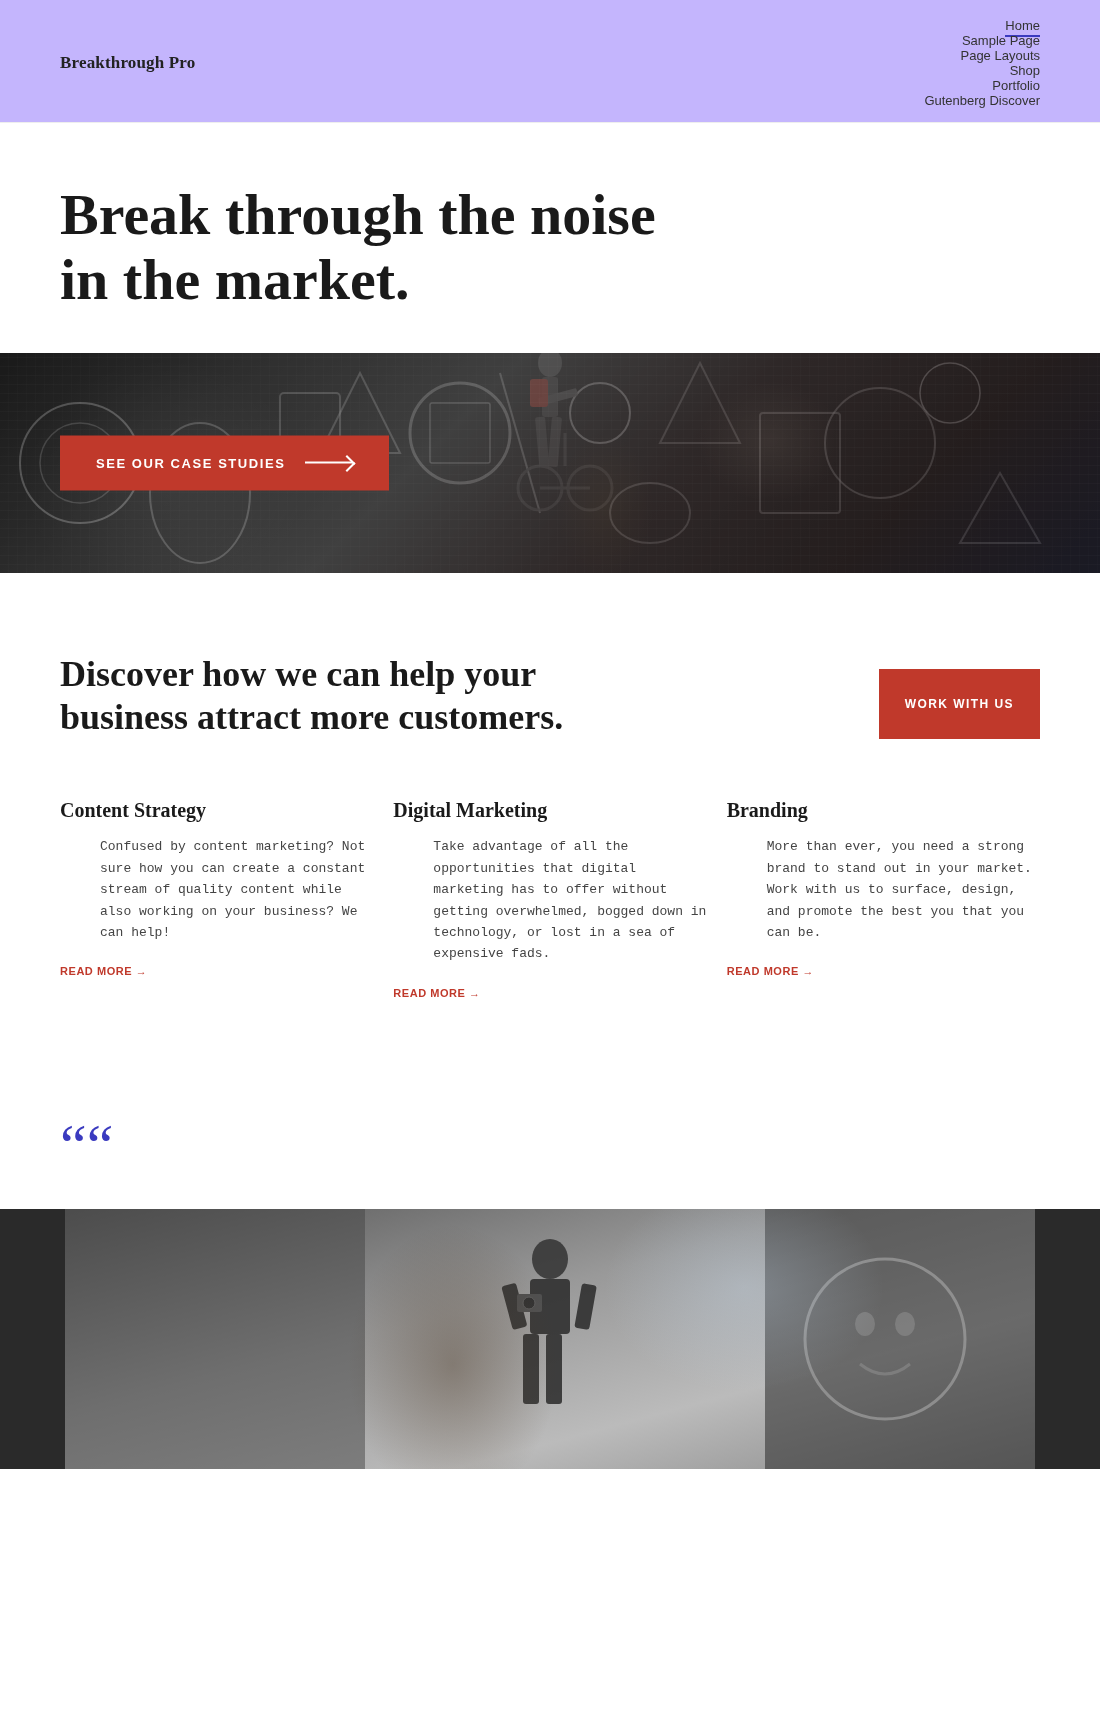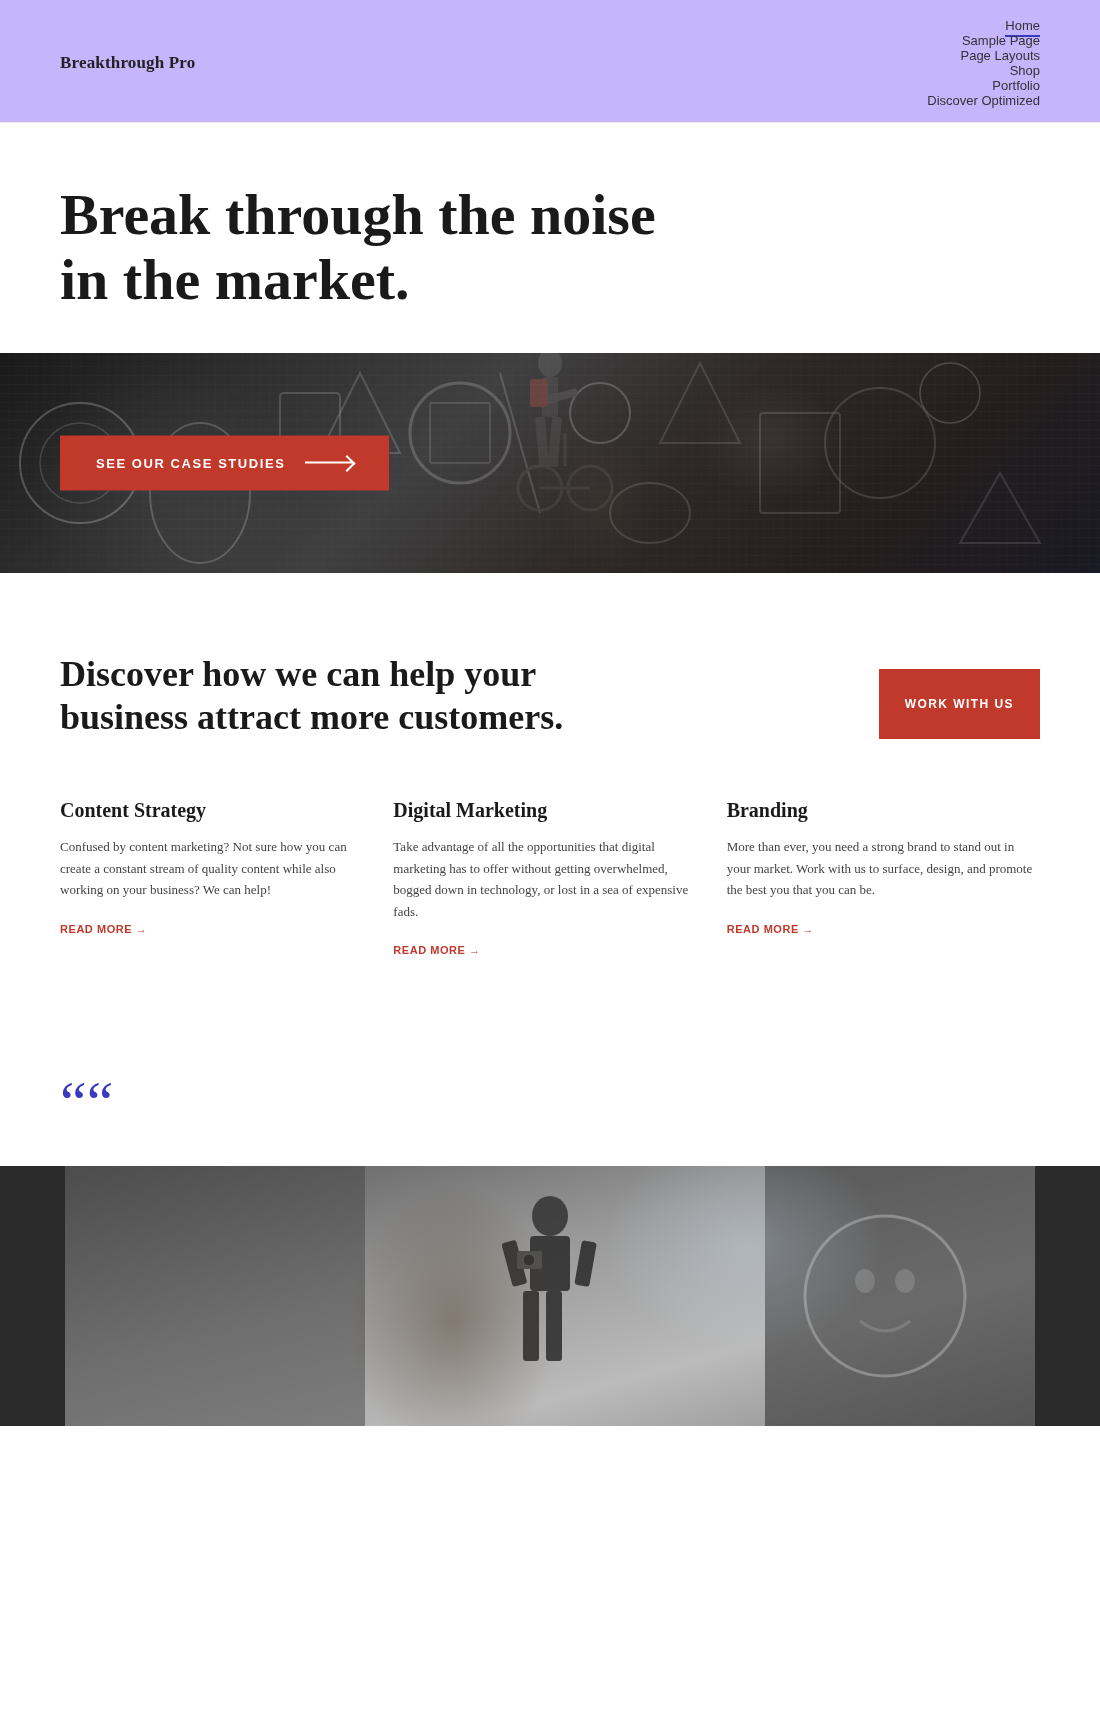--- a/index.html
+++ b/index.html
@@ -193,25 +193,26 @@
       gap: 20px;
     }
     .service-item h3 {
       font-family: Georgia, serif;
       font-size: 20px;
       font-weight: 700;
       color: #1a1a1a;
       margin-bottom: 14px;
     }
     .service-item p {
-      font-family: Liberation Serif, serif;
+      font-family: Liberation Mono, monospace;
       font-size: 13px;
       line-height: 1.65;
       color: #444;
       margin-bottom: 18px;
+      margin-left: 40px;
     }
     .read-more {
       font-family: Arial, sans-serif;
       font-size: 11px;
       font-weight: 700;
       color: #c0392b;
       text-transform: uppercase;
       letter-spacing: 0.05em;
       text-decoration: none;
       cursor: pointer;
@@ -285,21 +286,21 @@
 <body>
 
 <header>
   <div class="site-title">Breakthrough Pro</div>
   <nav>
     <a href="#" class="active">Home</a>
     <a href="#">Sample Page</a>
     <a href="#">Page Layouts</a>
     <a href="#">Shop</a>
     <a href="#">Portfolio</a>
-    <a href="#">Discover Optimized</a>
+    <a href="#">Gutenberg Discover</a>
   </nav>
 </header>
 
 <section class="hero-section">
   <div class="hero-text">
     <h1>
       <span>Break through the noise</span><br>
       <span>in the market.</span>
     </h1>
   </div>

